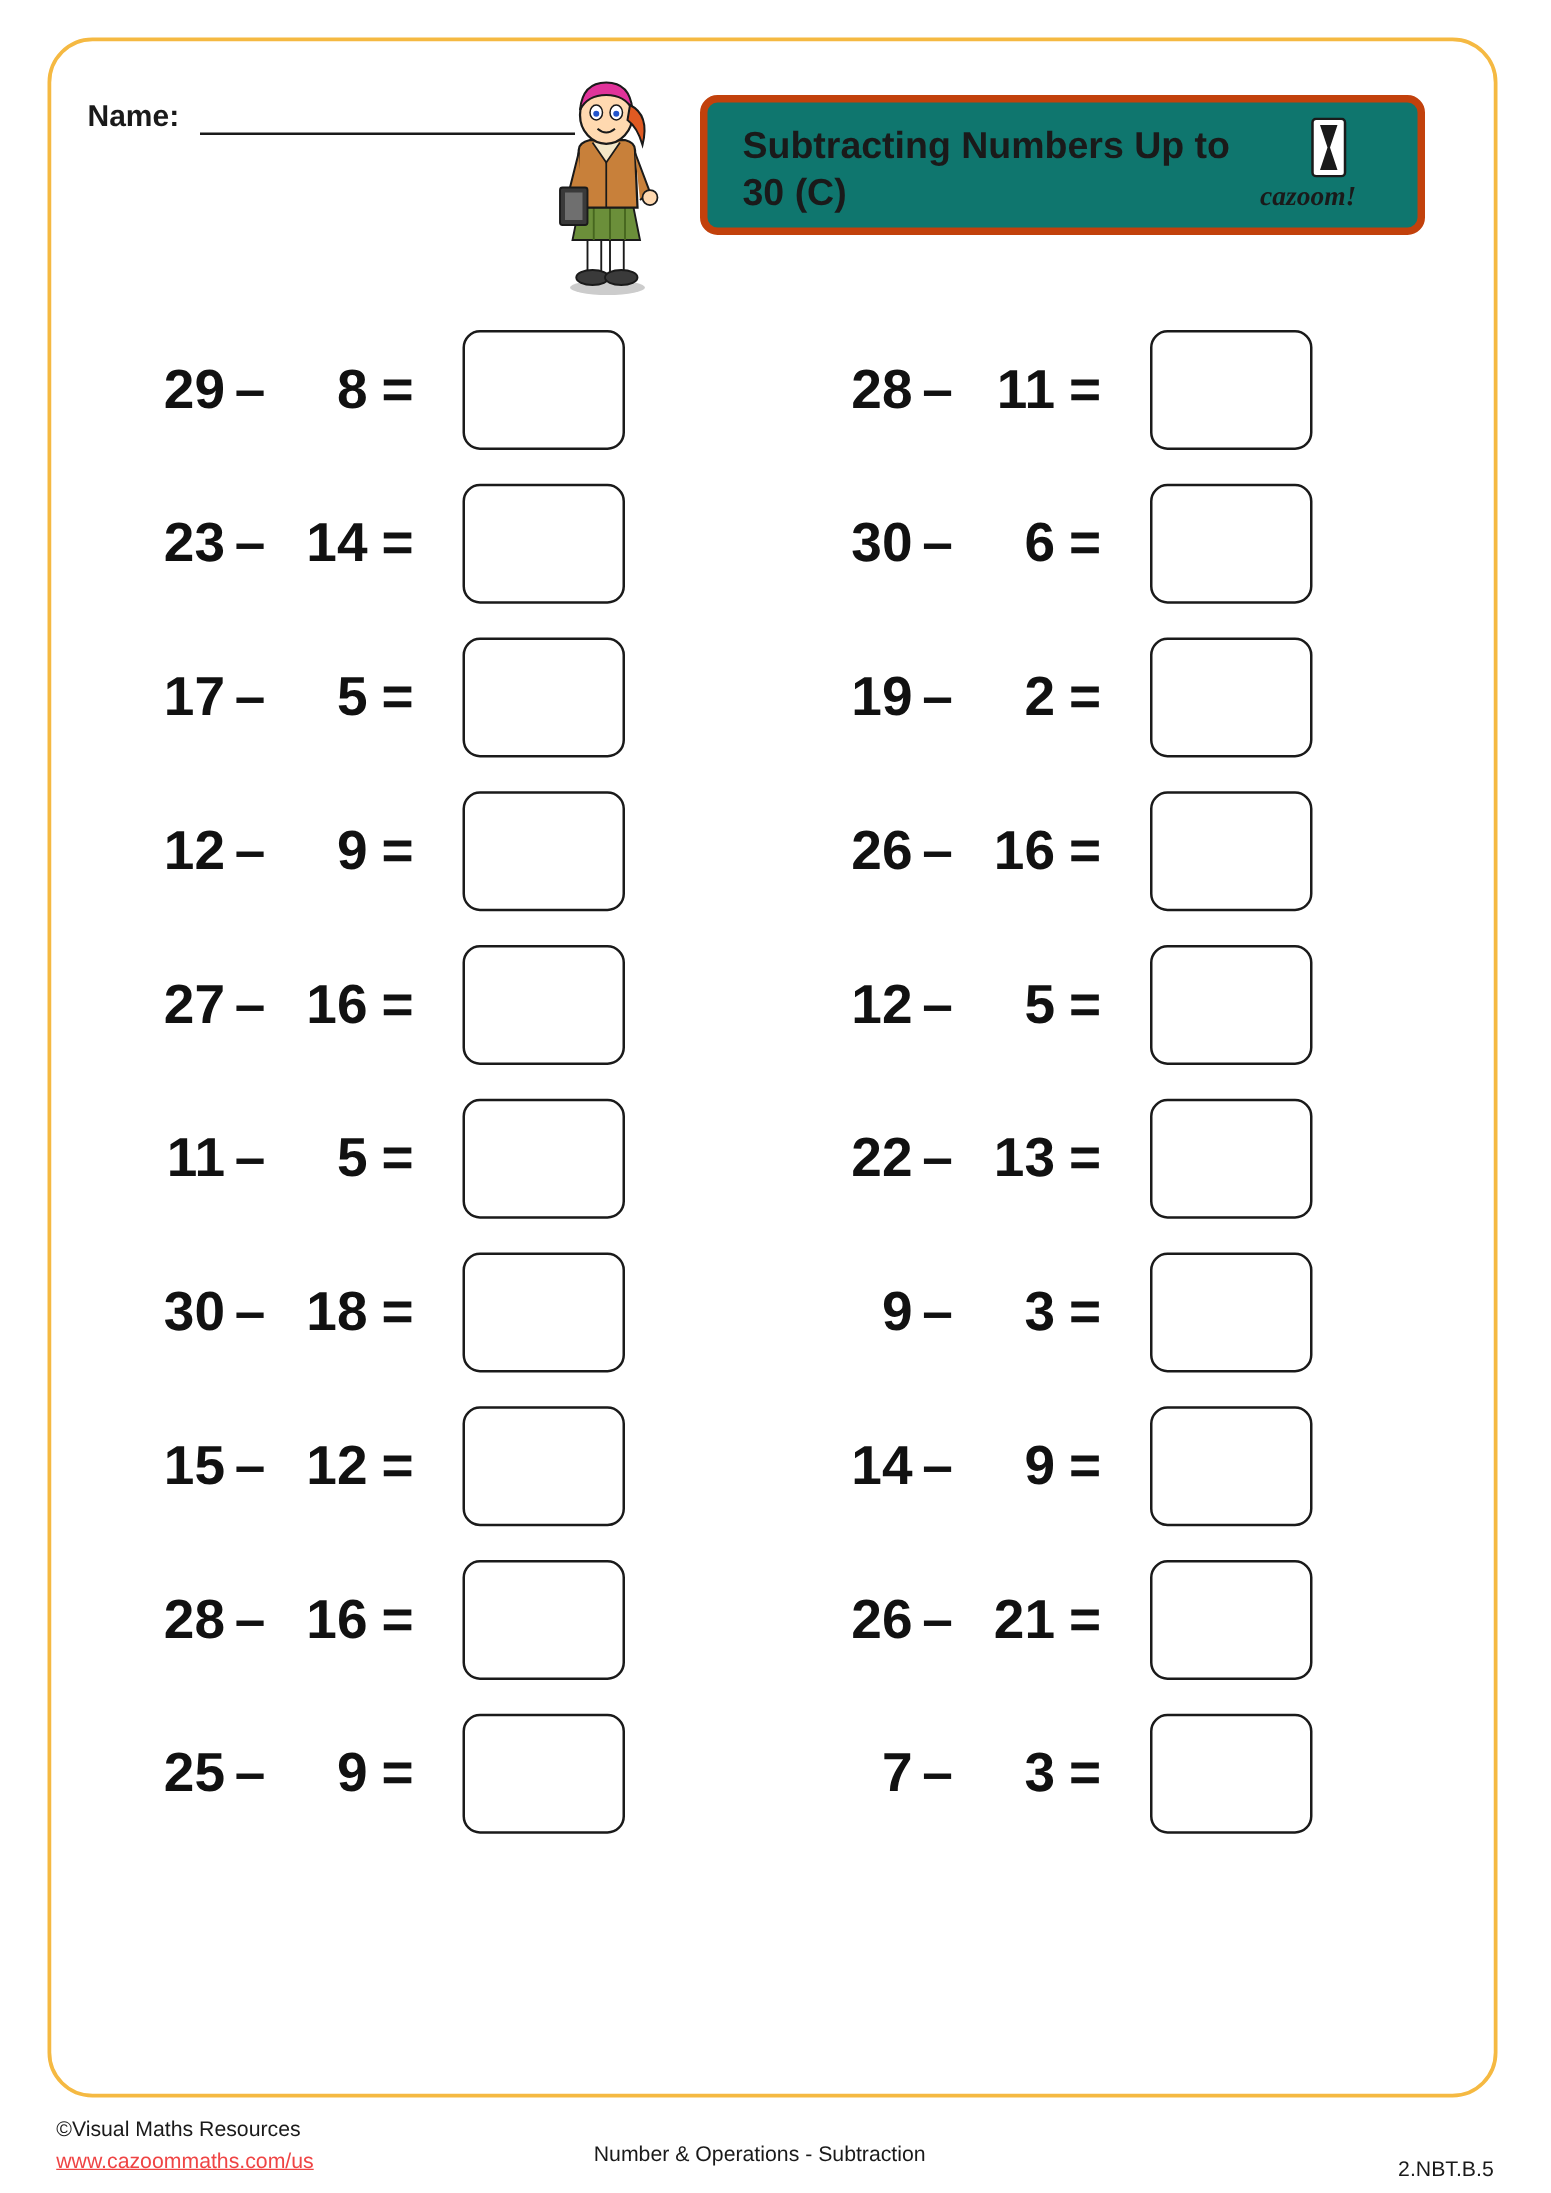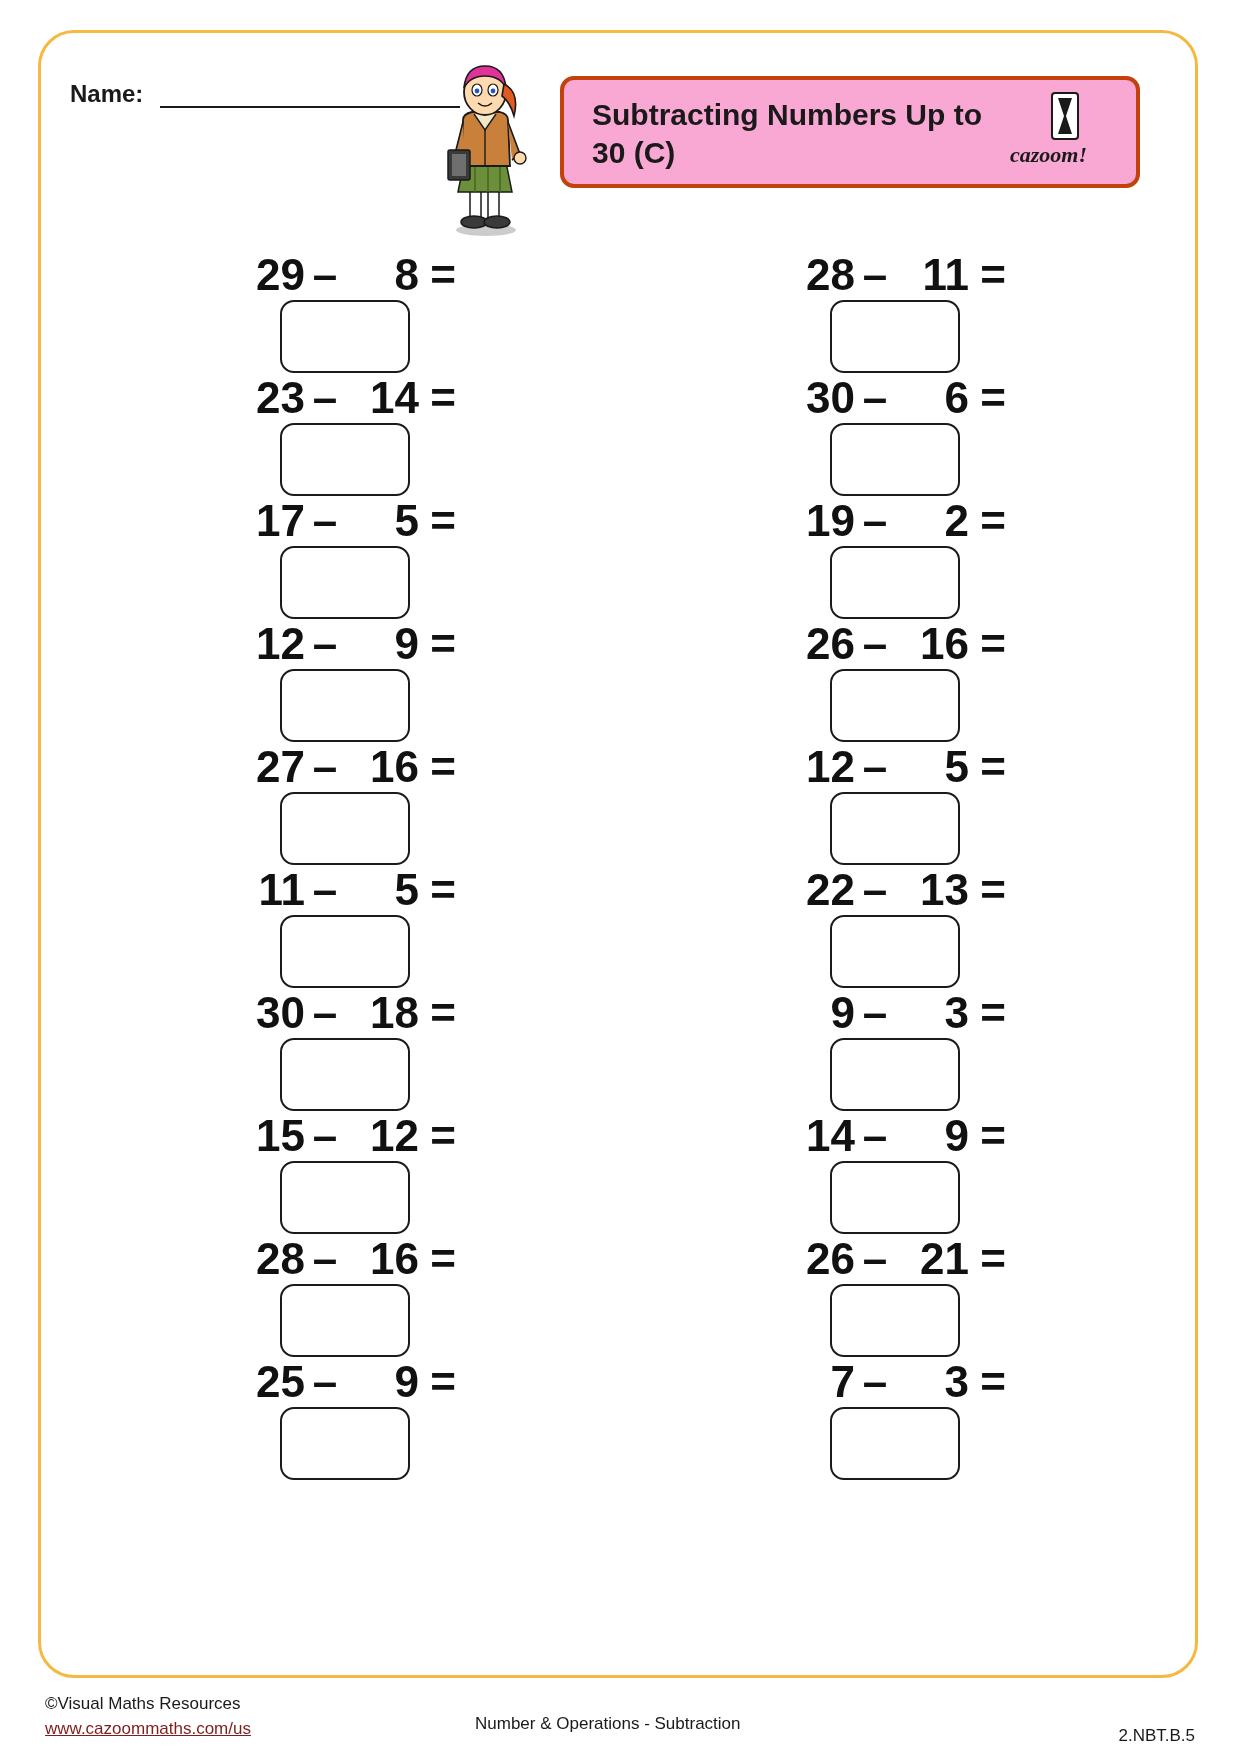--- a/index.html
+++ b/index.html
@@ -65,22 +65,22 @@
     width: 110px;
     height: 180px;
   }
 
   .title-box {
     position: absolute;
     left: 490px;
     top: 18px;
     width: 580px;
     height: 112px;
-    background: #f9a8d4;
-    border: 4px solid #c2410c;
+    background: #0f766e;
+    border: 6px solid #c2410c;
     border-radius: 14px;
     box-sizing: border-box;
   }
   .title-text {
     position: absolute;
     left: 28px;
     top: 16px;
     width: 430px;
     font-size: 30px;
     line-height: 1.28;
@@ -114,22 +114,21 @@
     left: 70px;
     top: 250px;
     width: 1100px;
     display: grid;
     grid-template-columns: 550px 550px;
     grid-auto-rows: 123px;
   }
   .q {
     display: flex;
     align-items: center;
-    justify-content: space-between;
-    flex-direction: column;
+    justify-content: flex-start;
   }
   .q-expr {
     font-size: 44px;
     font-weight: bold;
     color: #111111;
     display: flex;
     align-items: center;
     width: 300px;
     padding-left: 32px;
     box-sizing: border-box;
@@ -168,21 +167,21 @@
     font-size: 17px;
     color: #1a1a1a;
   }
   .footer-left {
     position: absolute;
     left: 0;
     top: 0;
     line-height: 1.45;
   }
   .footer-link {
-    color: #7f1d1d;
+    color: #ef4444;
     text-decoration: underline;
     display: block;
   }
   .footer-center {
     position: absolute;
     left: 430px;
     top: 22px;
   }
   .footer-right {
     position: absolute;

